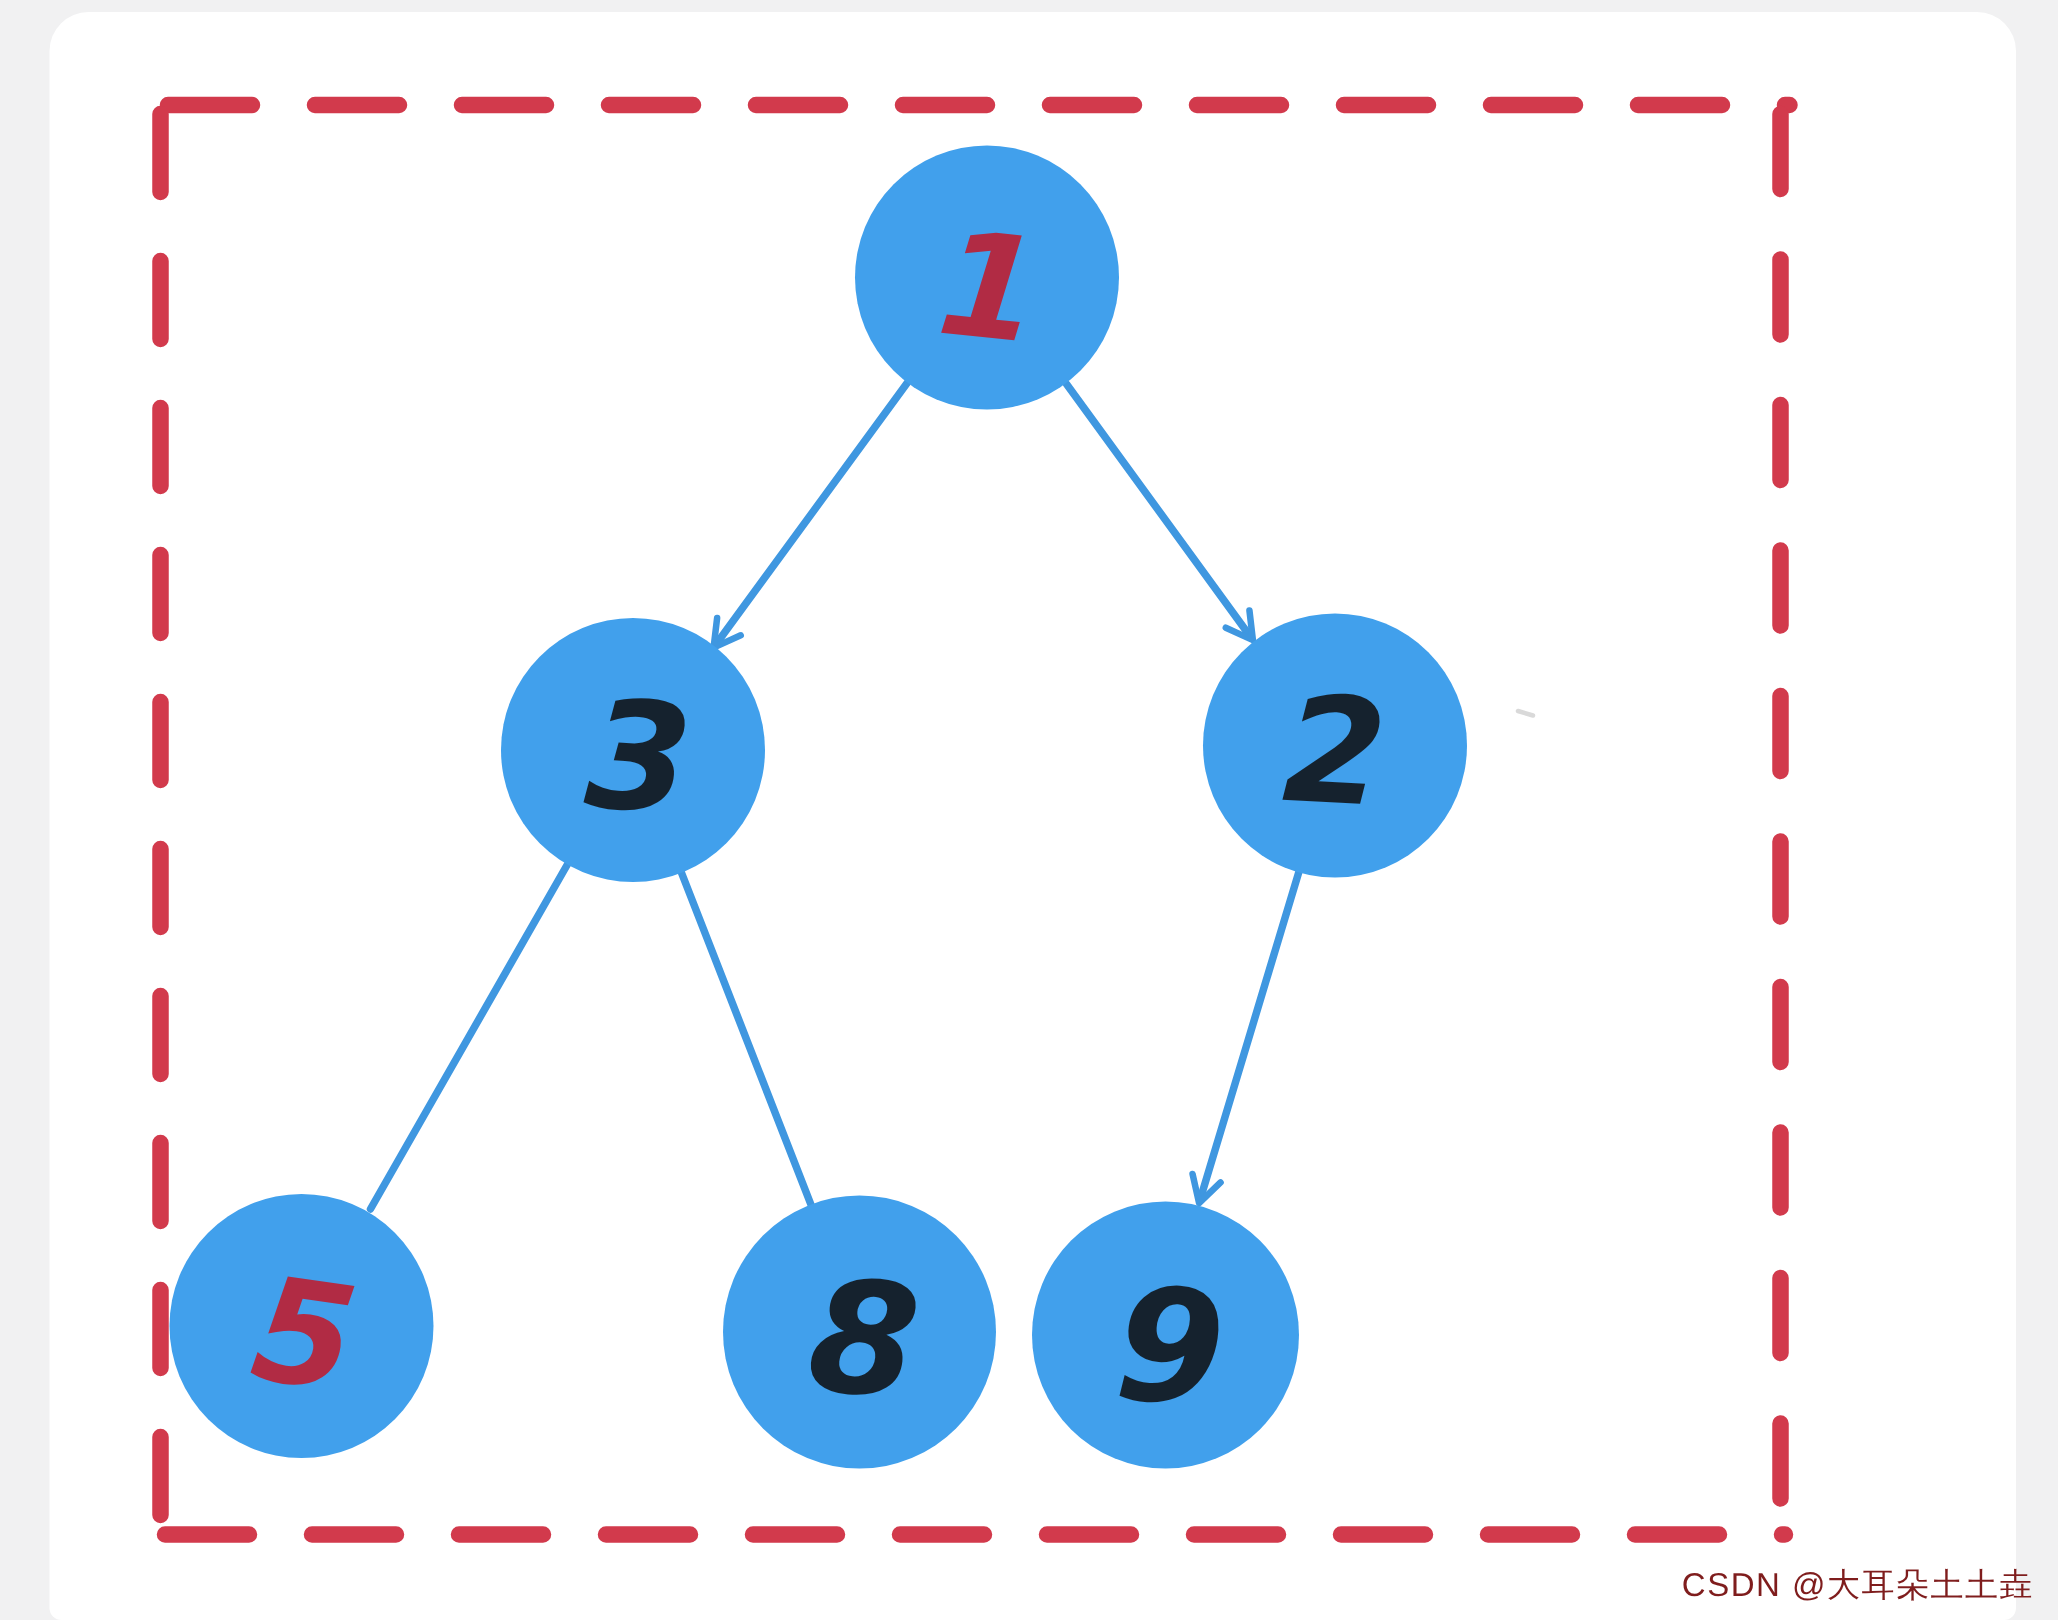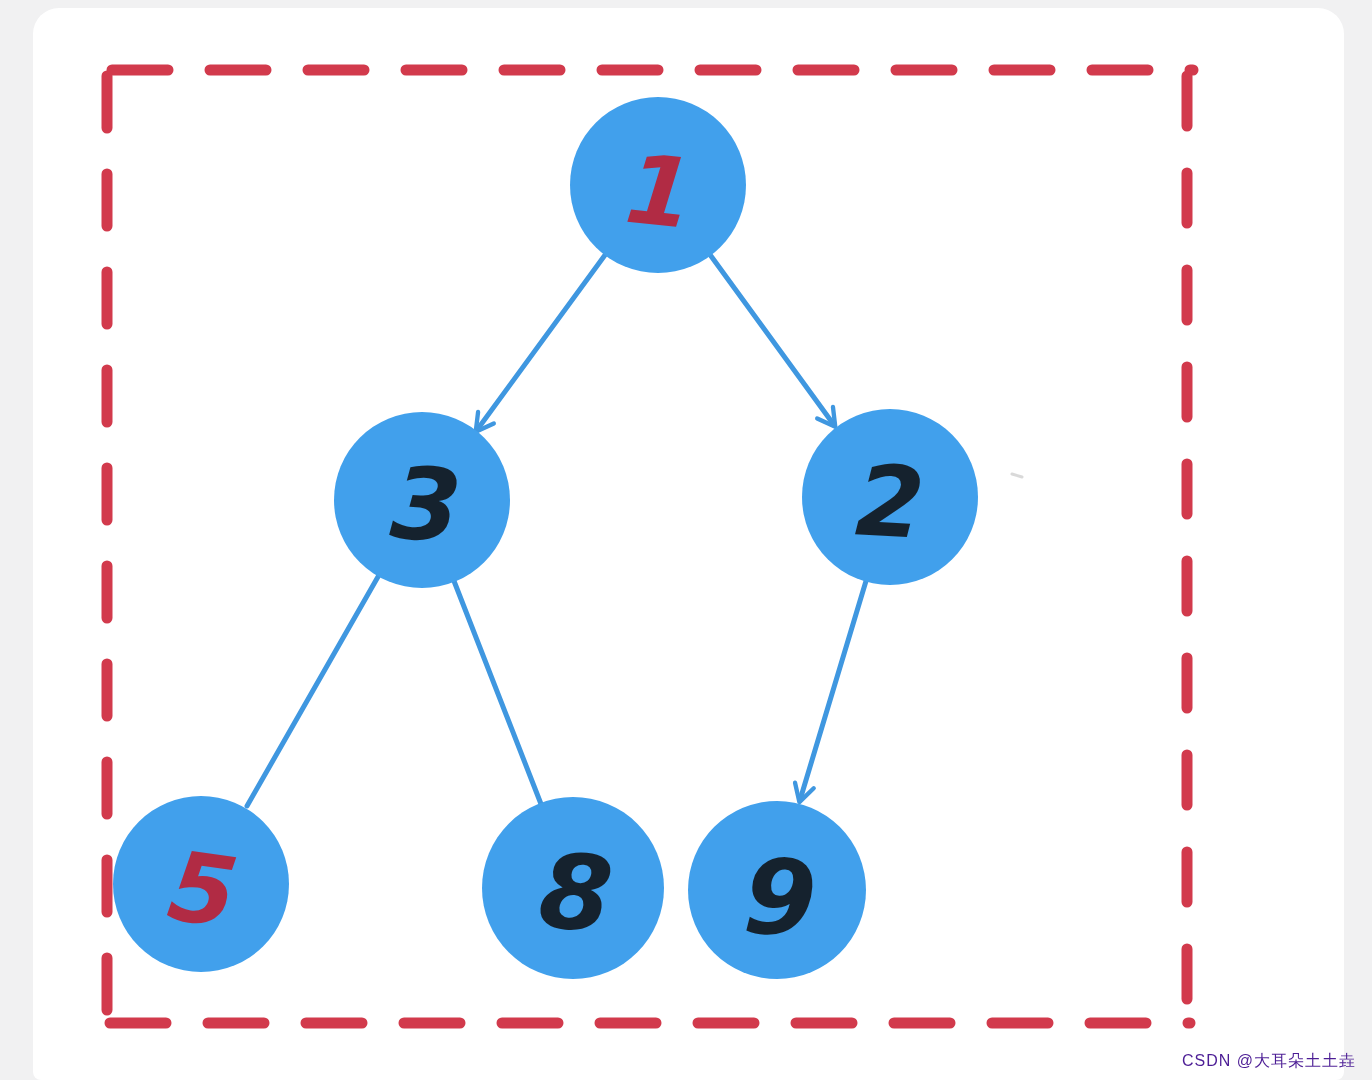--- a/index.html
+++ b/index.html
@@ -9,21 +9,21 @@
     font-family:"Liberation Sans","DejaVu Sans",sans-serif;
     position:relative;overflow:hidden;
   }
   .card{
     position:absolute;left:33px;top:8px;width:1311px;height:1072px;
     background:#ffffff;border-radius:26px 26px 8px 8px;
   }
   .stage{position:absolute;left:0;top:0;width:1372px;height:1080px;}
   .watermark{
     position:absolute;right:16px;bottom:8px;
-    font-size:16px;color:#4c1d95;letter-spacing:1px;
+    font-size:22px;color:#7f1d1d;letter-spacing:1px;
     user-select:none;
   }
   svg text.node-label{
     font-family:"DejaVu Sans","Liberation Sans",sans-serif;
     font-weight:bold;font-style:italic;
   }
 </style>
 </head>
 <body>
 

